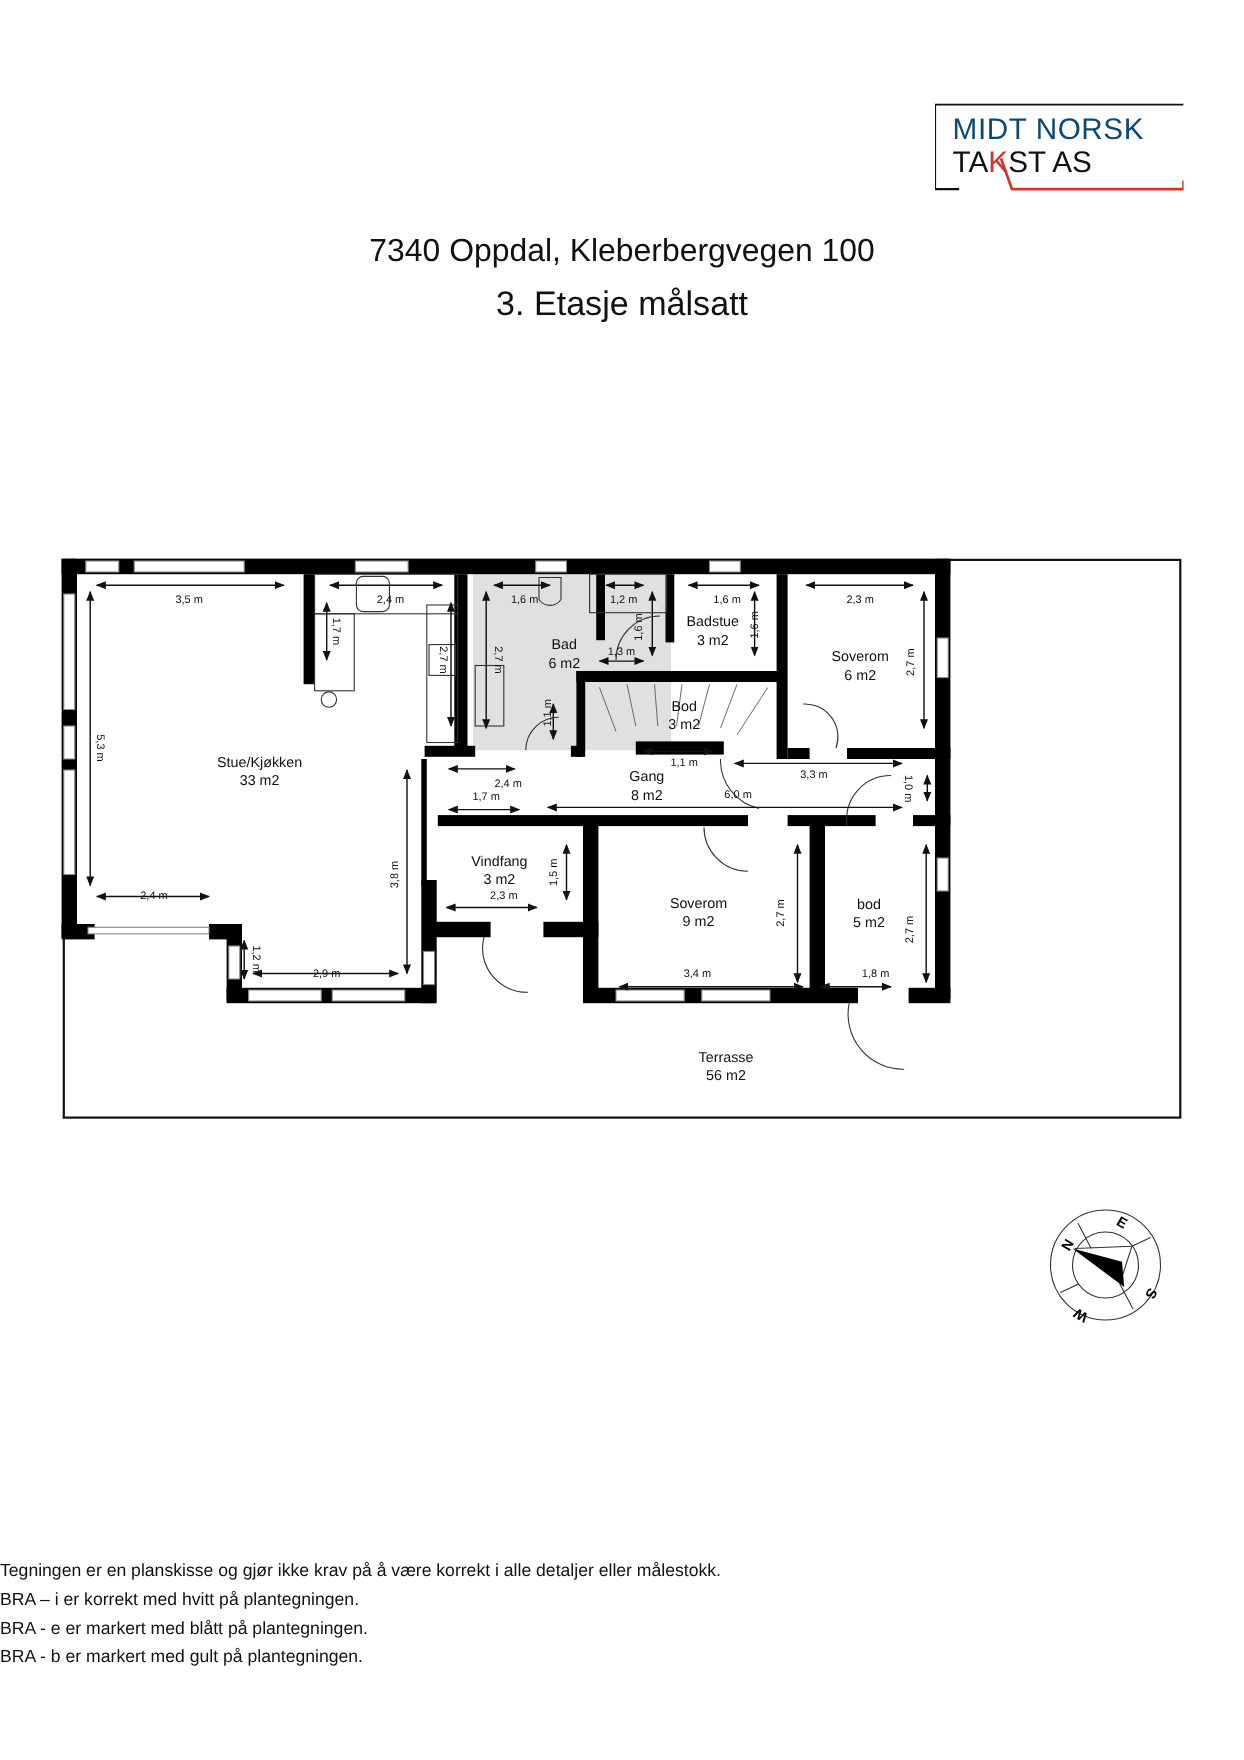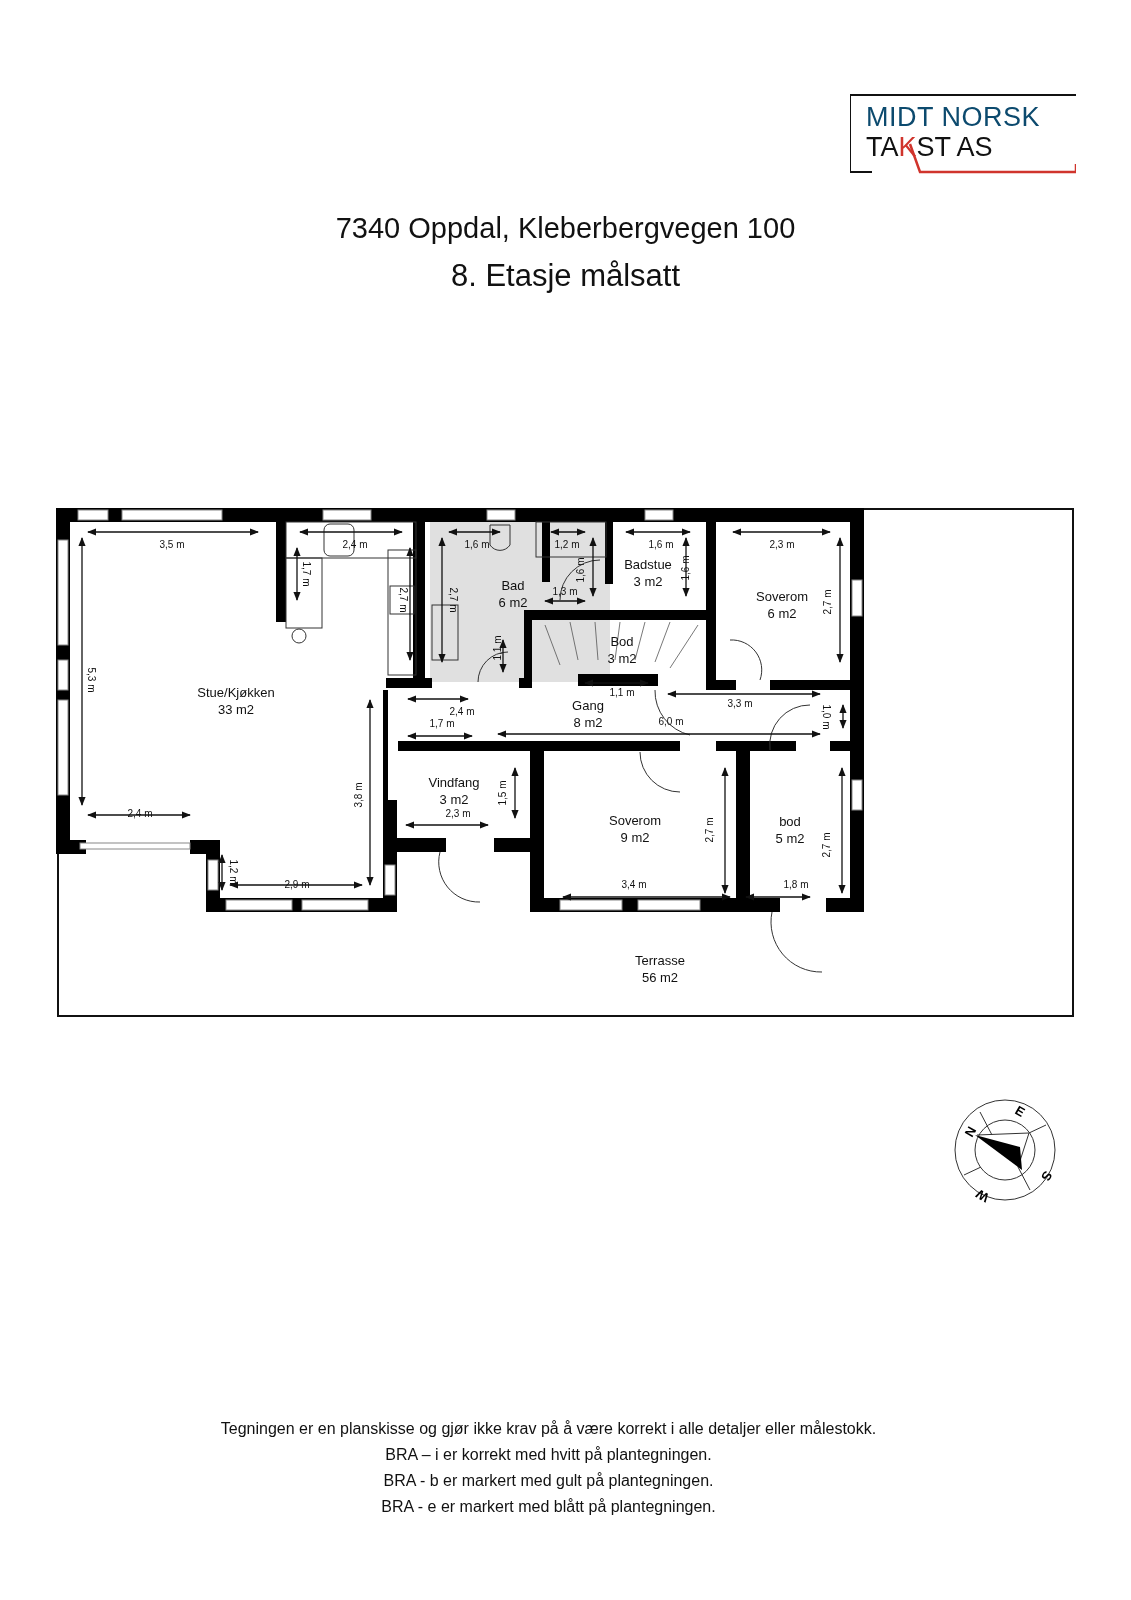--- a/index.html
+++ b/index.html
@@ -6,37 +6,37 @@
   body{width:1131px;height:1600px;position:relative;overflow:hidden;font-family:"Liberation Sans",sans-serif;color:#111;}
   .logo{position:absolute;left:850px;top:94px;width:226px;height:80px;}
   .logo .l1{position:absolute;left:16px;top:8px;font-size:27px;letter-spacing:0.5px;color:#0c4a6e;}
   .logo .l2{position:absolute;left:16px;top:38px;font-size:27px;font-weight:normal;color:#111;}
   .logo .l2 .k{color:#d0342c;}
   .title{position:absolute;left:0;width:1131px;top:212px;text-align:center;font-size:29px;}
   .subtitle{position:absolute;left:0;width:1131px;top:258px;text-align:center;font-size:31px;}
   .plan{position:absolute;left:0;top:0;}
   .rl{font-family:"Liberation Sans",sans-serif;font-size:13px;fill:#111;text-anchor:middle;}
   .dm{font-family:"Liberation Sans",sans-serif;font-size:10px;fill:#111;text-anchor:middle;}
-  .notes{position:absolute;left:0;width:1097px;top:1416px;text-align:center;font-size:16px;line-height:26px;}
+  .notes{position:absolute;left:0;width:1097px;top:1416px;text-align:left;font-size:16px;line-height:26px;}
   .compass{position:absolute;left:950px;top:1095px;}
 </style>
 </head>
 <body>
 
 <div class="logo">
   <svg width="226" height="80" style="position:absolute;left:0;top:0">
     <polyline points="226,1 0,1 0,78 22,78" fill="none" stroke="#111" stroke-width="2"></polyline>
     <polyline points="60,50 70,78 226,78 226,70" fill="none" stroke="#d0342c" stroke-width="2.5"></polyline>
   </svg>
   <div class="l1">MIDT NORSK</div>
   <div class="l2"><span>TA</span><span class="k">K</span><span>ST AS</span></div>
 </div>
 
 <div class="title">7340 Oppdal, Kleberbergvegen 100</div>
-<div class="subtitle">8. Etasje målsatt</div>
+<div class="subtitle">3. Etasje målsatt</div>
 
 <svg class="plan" width="1131" height="1040">
   <defs>
     <marker id="ar" viewBox="0 0 10 10" refX="9" refY="5" markerWidth="7" markerHeight="7" orient="auto-start-reverse">
       <path d="M0,1 L10,5 L0,9 z" fill="#111"></path>
     </marker>
   </defs>
 
   <rect x="58" y="509" width="1015" height="507" fill="none" stroke="#111" stroke-width="2"></rect>
 
@@ -229,15 +229,15 @@
   <polygon points="25,40 70,52 72,75" fill="#000"></polygon>
   <text x="22" y="43" font-size="13" font-weight="bold" transform="rotate(-60 22 43)" font-family="Liberation Sans, sans-serif">N</text>
   <text x="64" y="18" font-size="13" font-weight="bold" transform="rotate(30 64 18)" font-family="Liberation Sans, sans-serif">E</text>
   <text x="95" y="75" font-size="13" font-weight="bold" transform="rotate(120 95 75)" font-family="Liberation Sans, sans-serif">S</text>
   <text x="40" y="100" font-size="13" font-weight="bold" transform="rotate(-150 40 100)" font-family="Liberation Sans, sans-serif">W</text>
 </svg>
 
 <div class="notes">
   <div>Tegningen er en planskisse og gjør ikke krav på å være korrekt i alle detaljer eller målestokk.</div>
   <div>BRA – i er korrekt med hvitt på plantegningen.</div>
+  <div>BRA - e er markert med blått på plantegningen.</div>
   <div>BRA - b er markert med gult på plantegningen.</div>
-  <div>BRA - e er markert med blått på plantegningen.</div>
 </div>
 
 </body></html>

